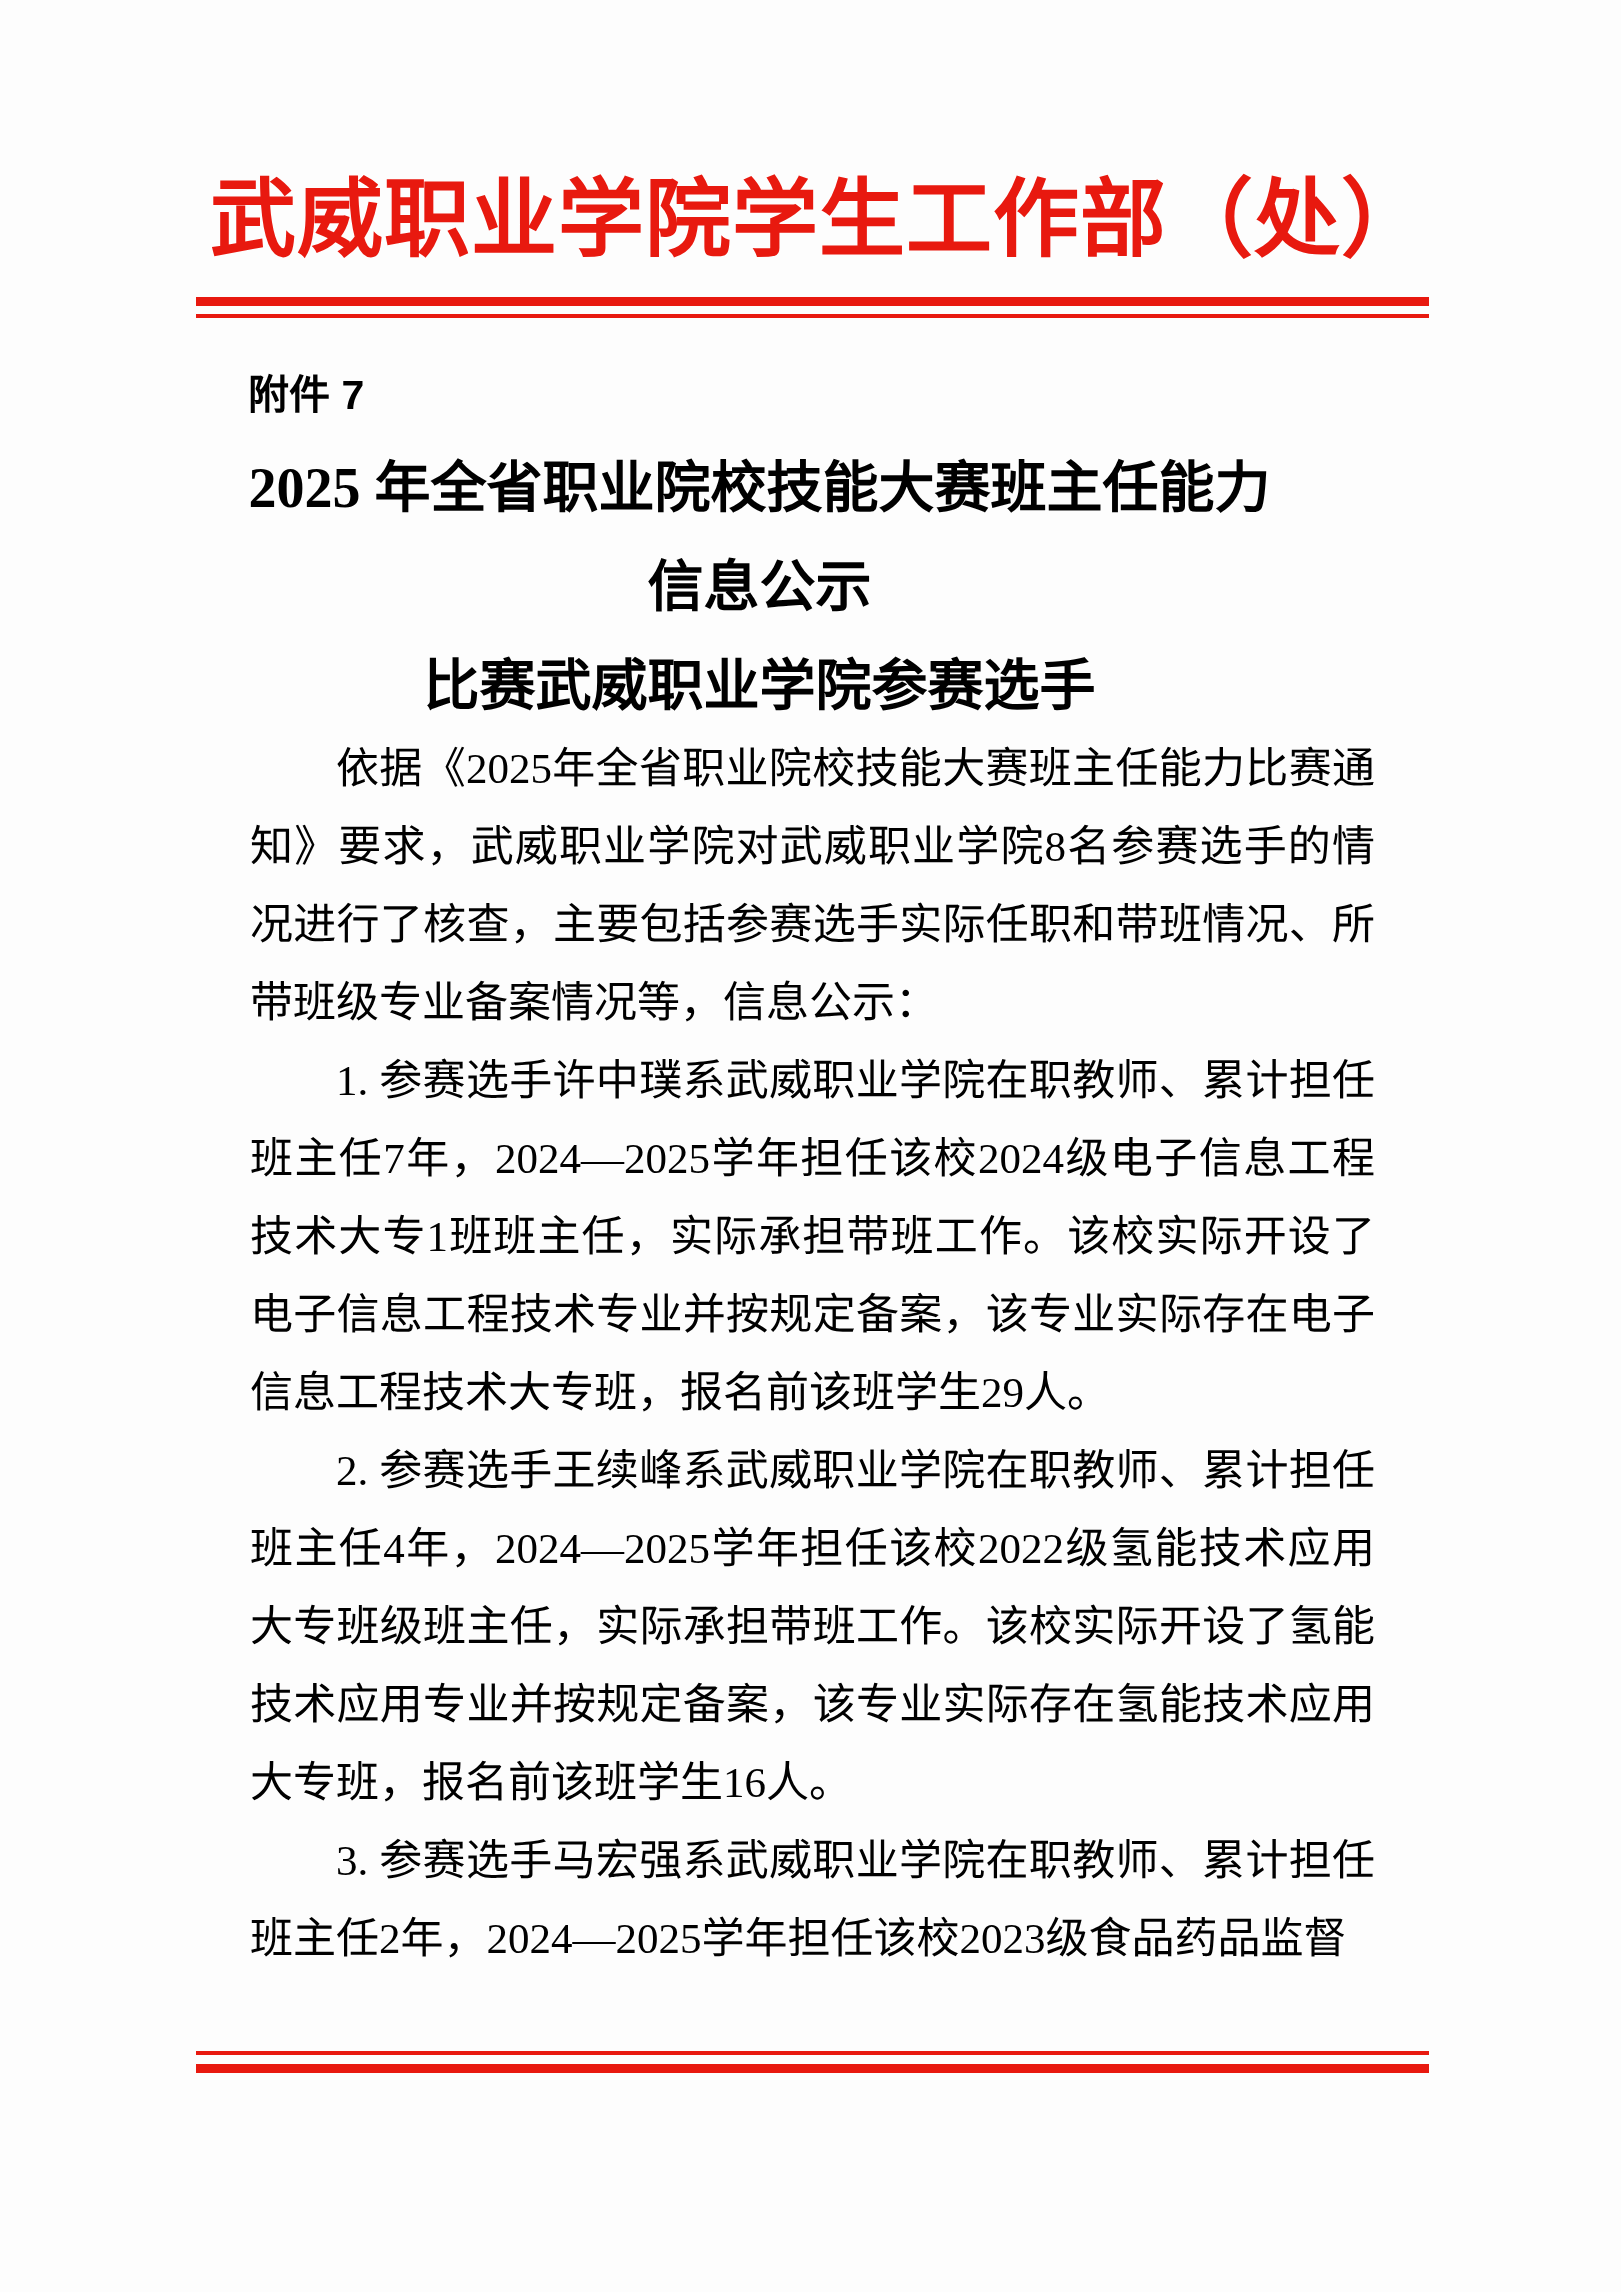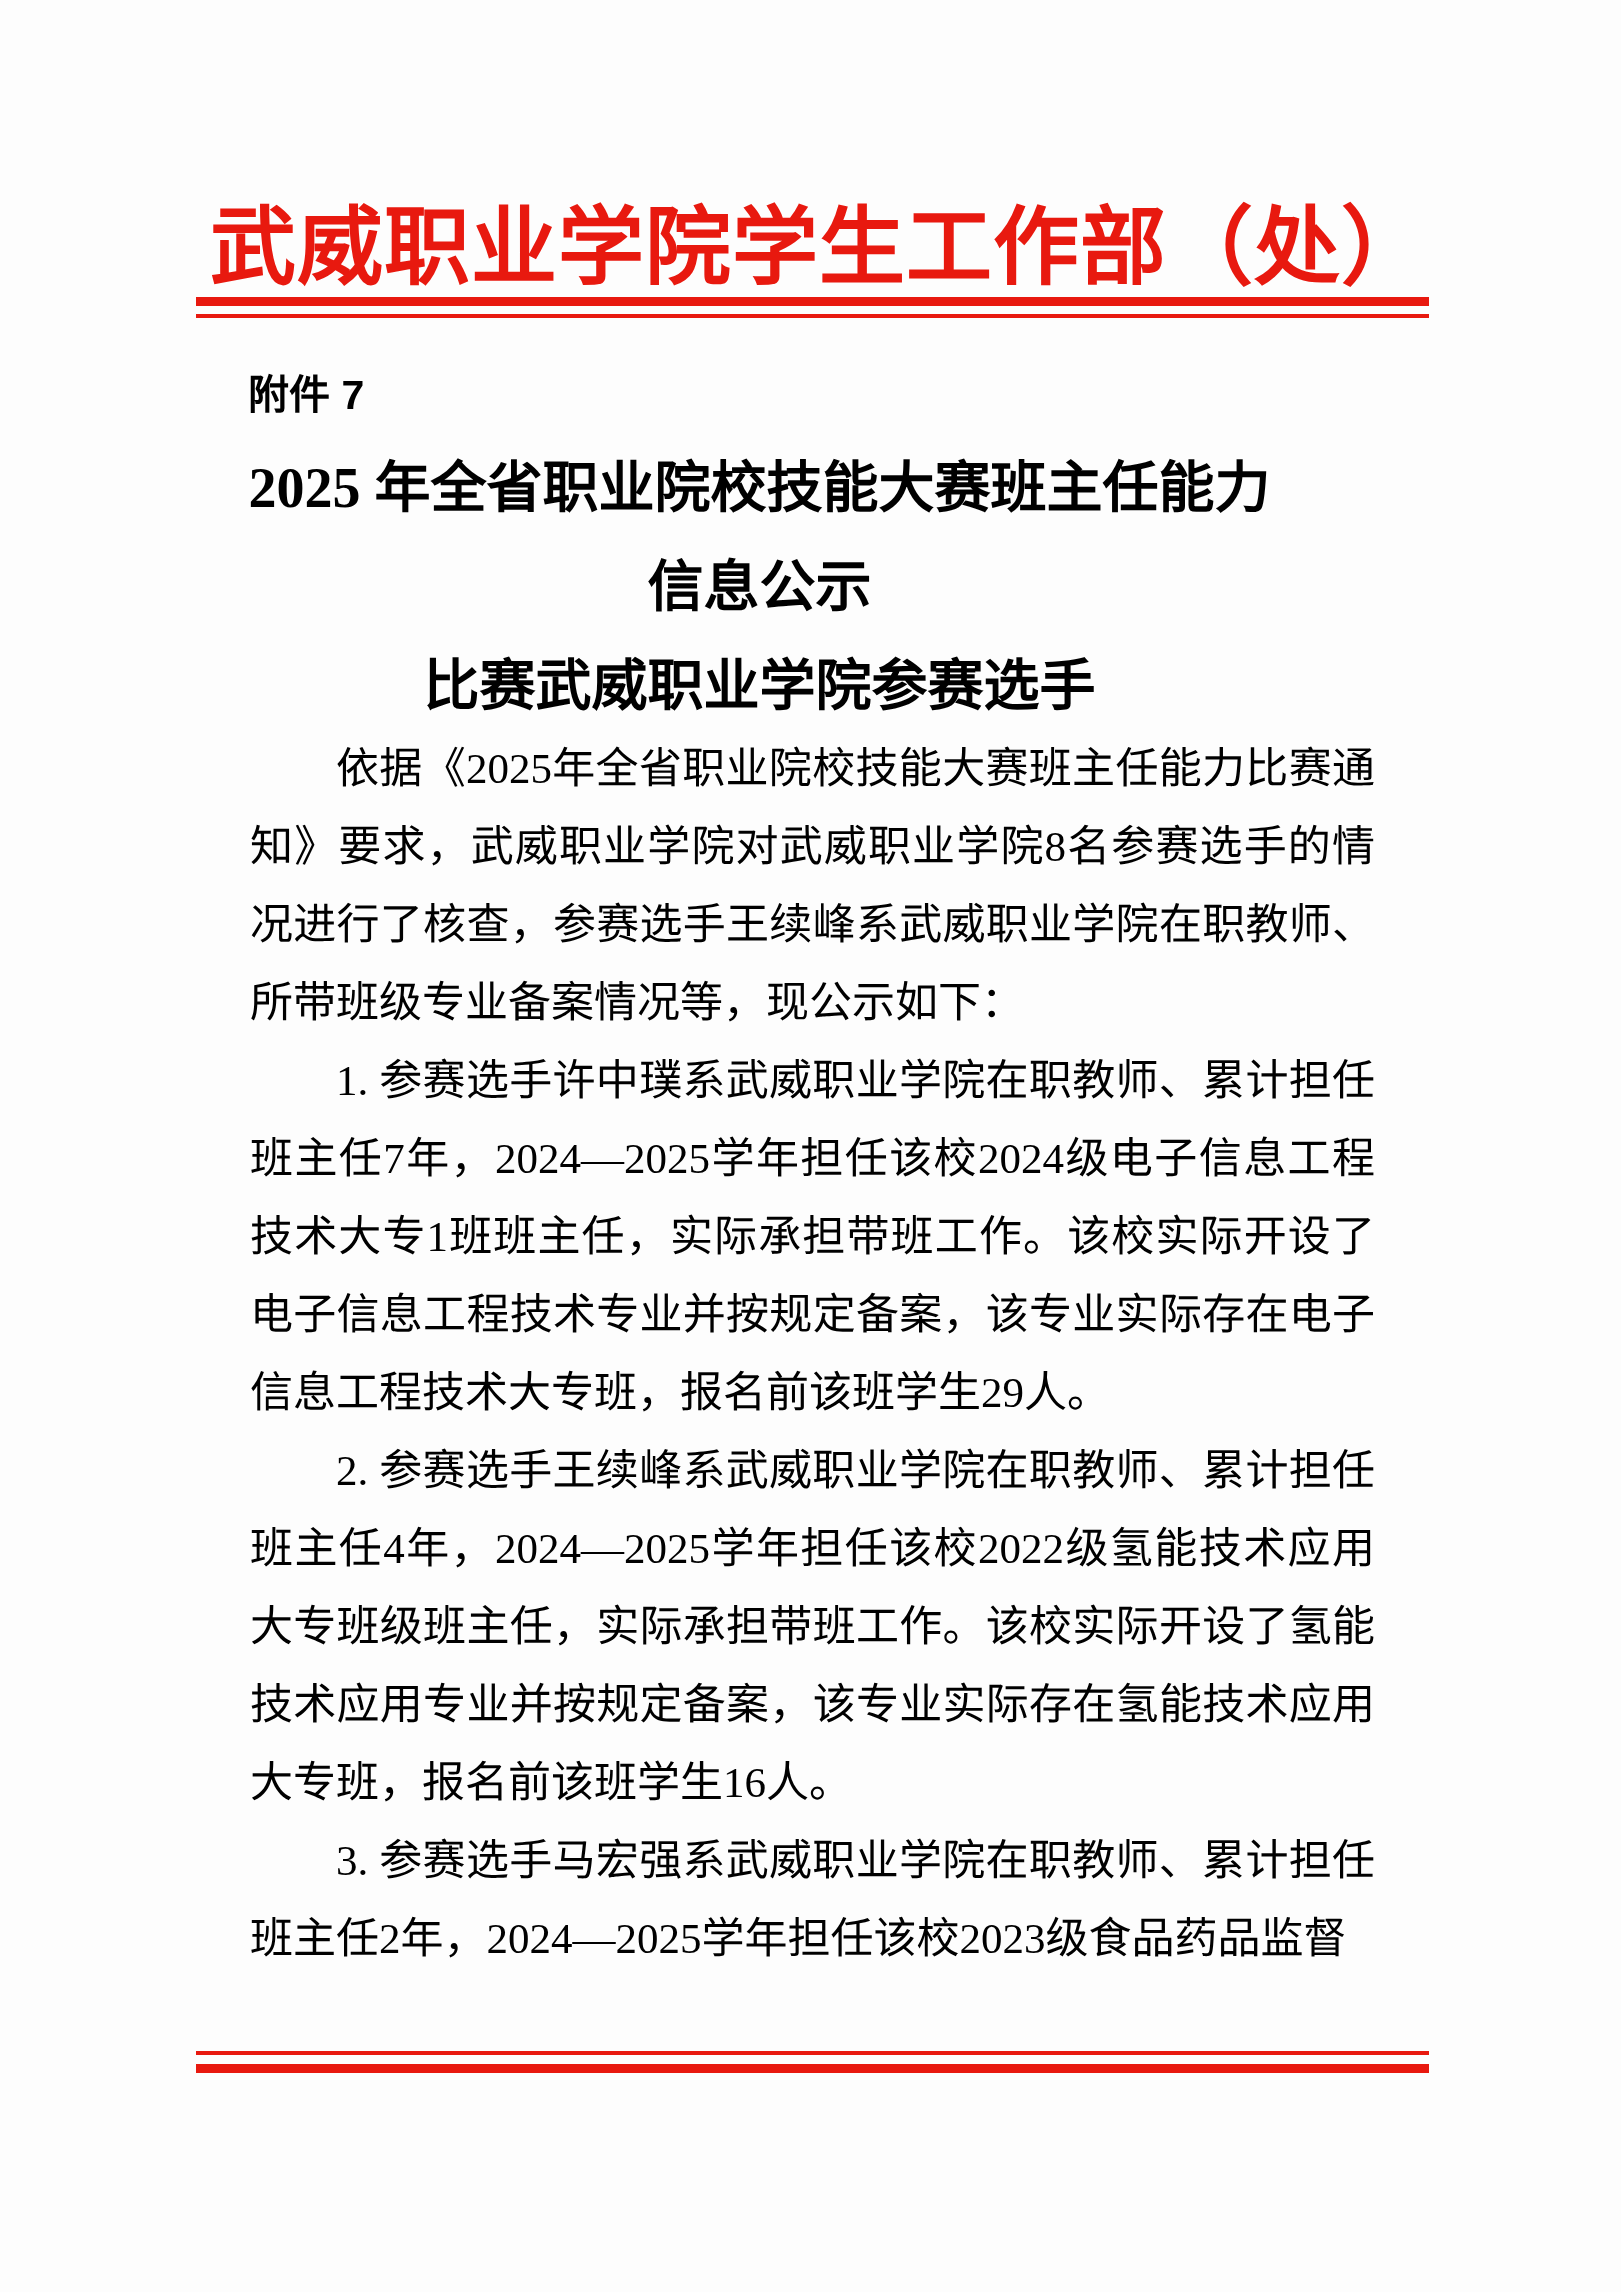--- a/index.html
+++ b/index.html
@@ -24,21 +24,20 @@
     top:173px;
     width:1225px;
     font-size:86px;
     font-weight:bold;
     line-height:1.1;
     white-space:nowrap;
     letter-spacing:1px;
     color:var(--red);
     transform-origin:left top;
     transform:scaleX(1.0);
-    margin-top:28px;
   }
   .rule{
     position:absolute;
     left:196px;
     width:1233px;
     background:var(--red);
   }
   .rule-top-thick{top:297px;height:8.8px;}
   .rule-top-thin{top:314px;height:3.9px;}
   .rule-bottom-thin{top:2051px;height:3.9px;}
@@ -96,21 +95,21 @@
 
   <div class="attachment">附件 7</div>
 
   <div class="doc-title">
     <span class="t-line">2025 年全省职业院校技能大赛班主任能力</span>
     <span class="t-line">信息公示</span>
     <span class="t-line">比赛武威职业学院参赛选手</span>
   </div>
 
   <div class="doc-body">
-    <p>依据《2025年全省职业院校技能大赛班主任能力比赛通知》要求，武威职业学院对武威职业学院8名参赛选手的情况进行了核查，参赛选手王续峰系武威职业学院在职教师、所带班级专业备案情况等，现公示如下：</p>
+    <p>依据《2025年全省职业院校技能大赛班主任能力比赛通知》要求，武威职业学院对武威职业学院8名参赛选手的情况进行了核查，主要包括参赛选手实际任职和带班情况、所带班级专业备案情况等，信息公示：</p>
     <p>1. 参赛选手许中璞系武威职业学院在职教师、累计担任班主任7年，2024—2025学年担任该校2024级电子信息工程技术大专1班班主任，实际承担带班工作。该校实际开设了电子信息工程技术专业并按规定备案，该专业实际存在电子信息工程技术大专班，报名前该班学生29人。</p>
     <p>2. 参赛选手王续峰系武威职业学院在职教师、累计担任班主任4年，2024—2025学年担任该校2022级氢能技术应用大专班级班主任，实际承担带班工作。该校实际开设了氢能技术应用专业并按规定备案，该专业实际存在氢能技术应用大专班，报名前该班学生16人。</p>
     <p>3. 参赛选手马宏强系武威职业学院在职教师、累计担任班主任2年，2024—2025学年担任该校2023级食品药品监督</p>
   </div>
 
   <div class="rule rule-bottom-thin"></div>
   <div class="rule rule-bottom-thick"></div>
 
 </div>
 

